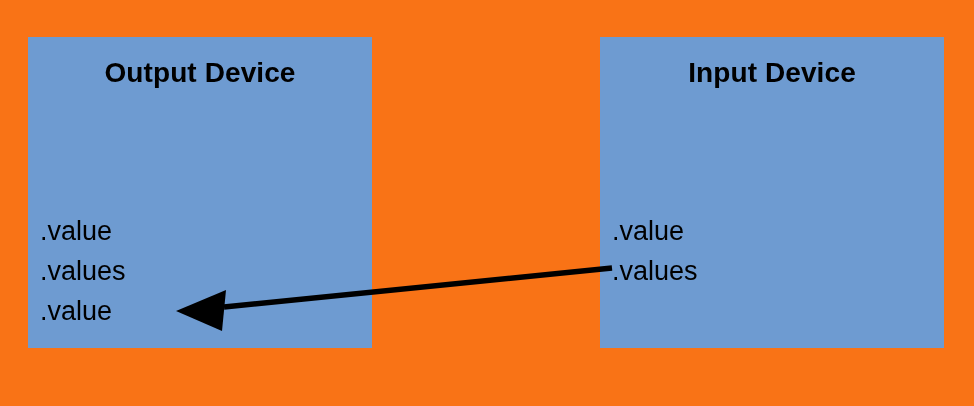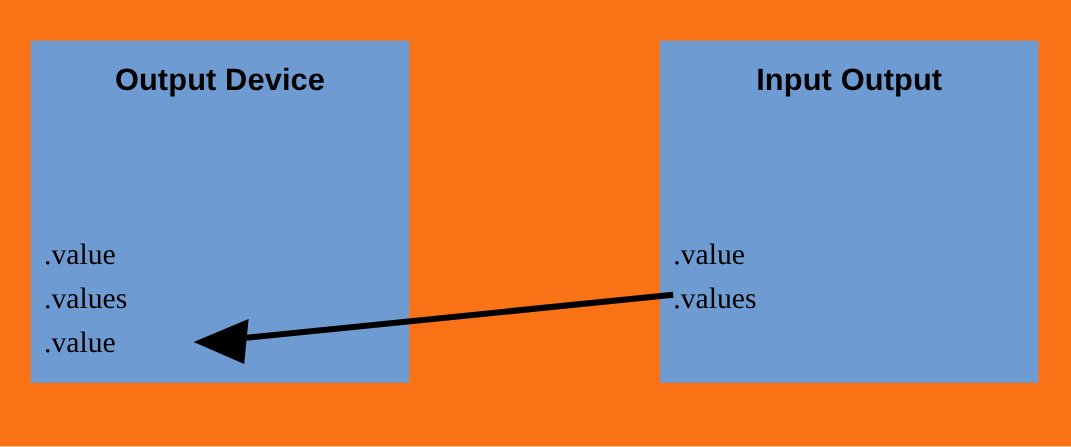--- a/index.html
+++ b/index.html
@@ -48,21 +48,20 @@
     letter-spacing: 0.1px;
     white-space: nowrap;
   }
   .prop-list {
     position: absolute;
     left: 12px;
     top: 174px;
     margin: 0;
     padding: 0;
     list-style: none;
-    font-family: Liberation Serif, serif;
   }
   .prop-item {
     font-size: 27px;
     font-weight: normal;
     color: #000000;
     line-height: 40px;
     white-space: nowrap;
   }
   #arrow-layer {
     position: absolute;
@@ -81,21 +80,21 @@
   <div class="device-box" id="box-output">
     <div class="box-title">Output Device</div>
     <ul class="prop-list">
       <li class="prop-item">.value</li>
       <li class="prop-item">.values</li>
       <li class="prop-item">.value</li>
     </ul>
   </div>
 
   <div class="device-box" id="box-input">
-    <div class="box-title">Input Output</div>
+    <div class="box-title">Input Device</div>
     <ul class="prop-list">
       <li class="prop-item">.value</li>
       <li class="prop-item">.values</li>
     </ul>
   </div>
 
   <svg id="arrow-layer" viewBox="0 0 974 406">
     <line x1="612" y1="268" x2="224" y2="307" stroke="#000000" stroke-width="5.5" stroke-linecap="butt"></line>
     <polygon points="176,311 226,290 222,331" fill="#000000"></polygon>
   </svg>

